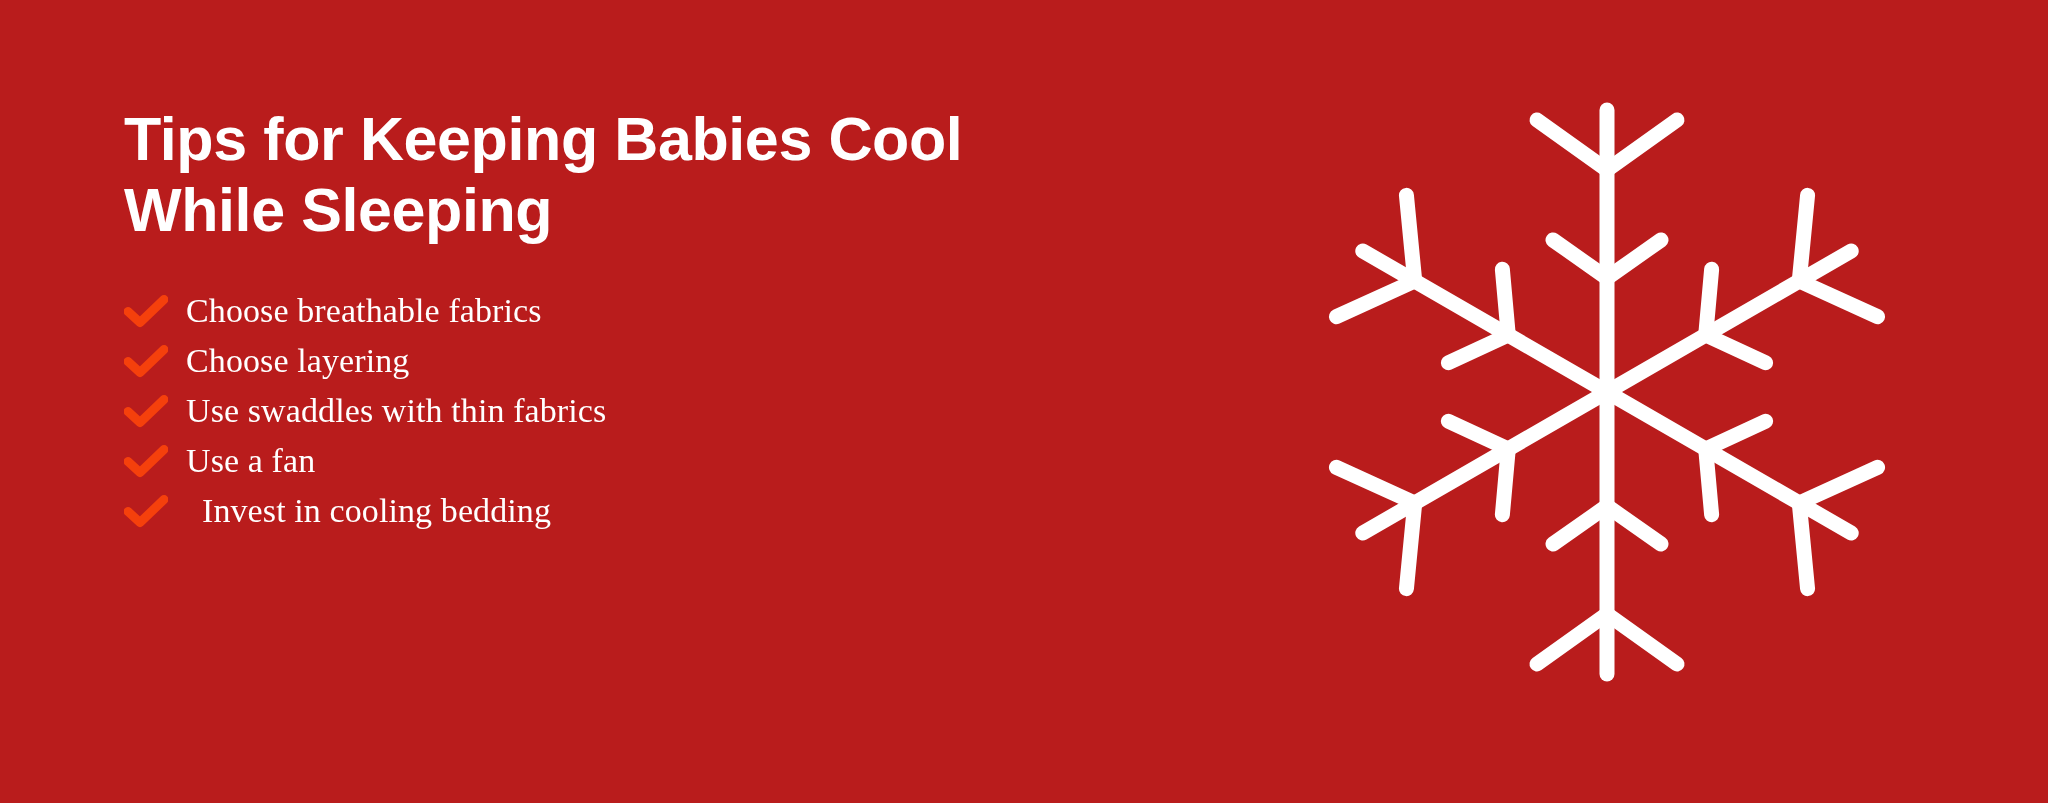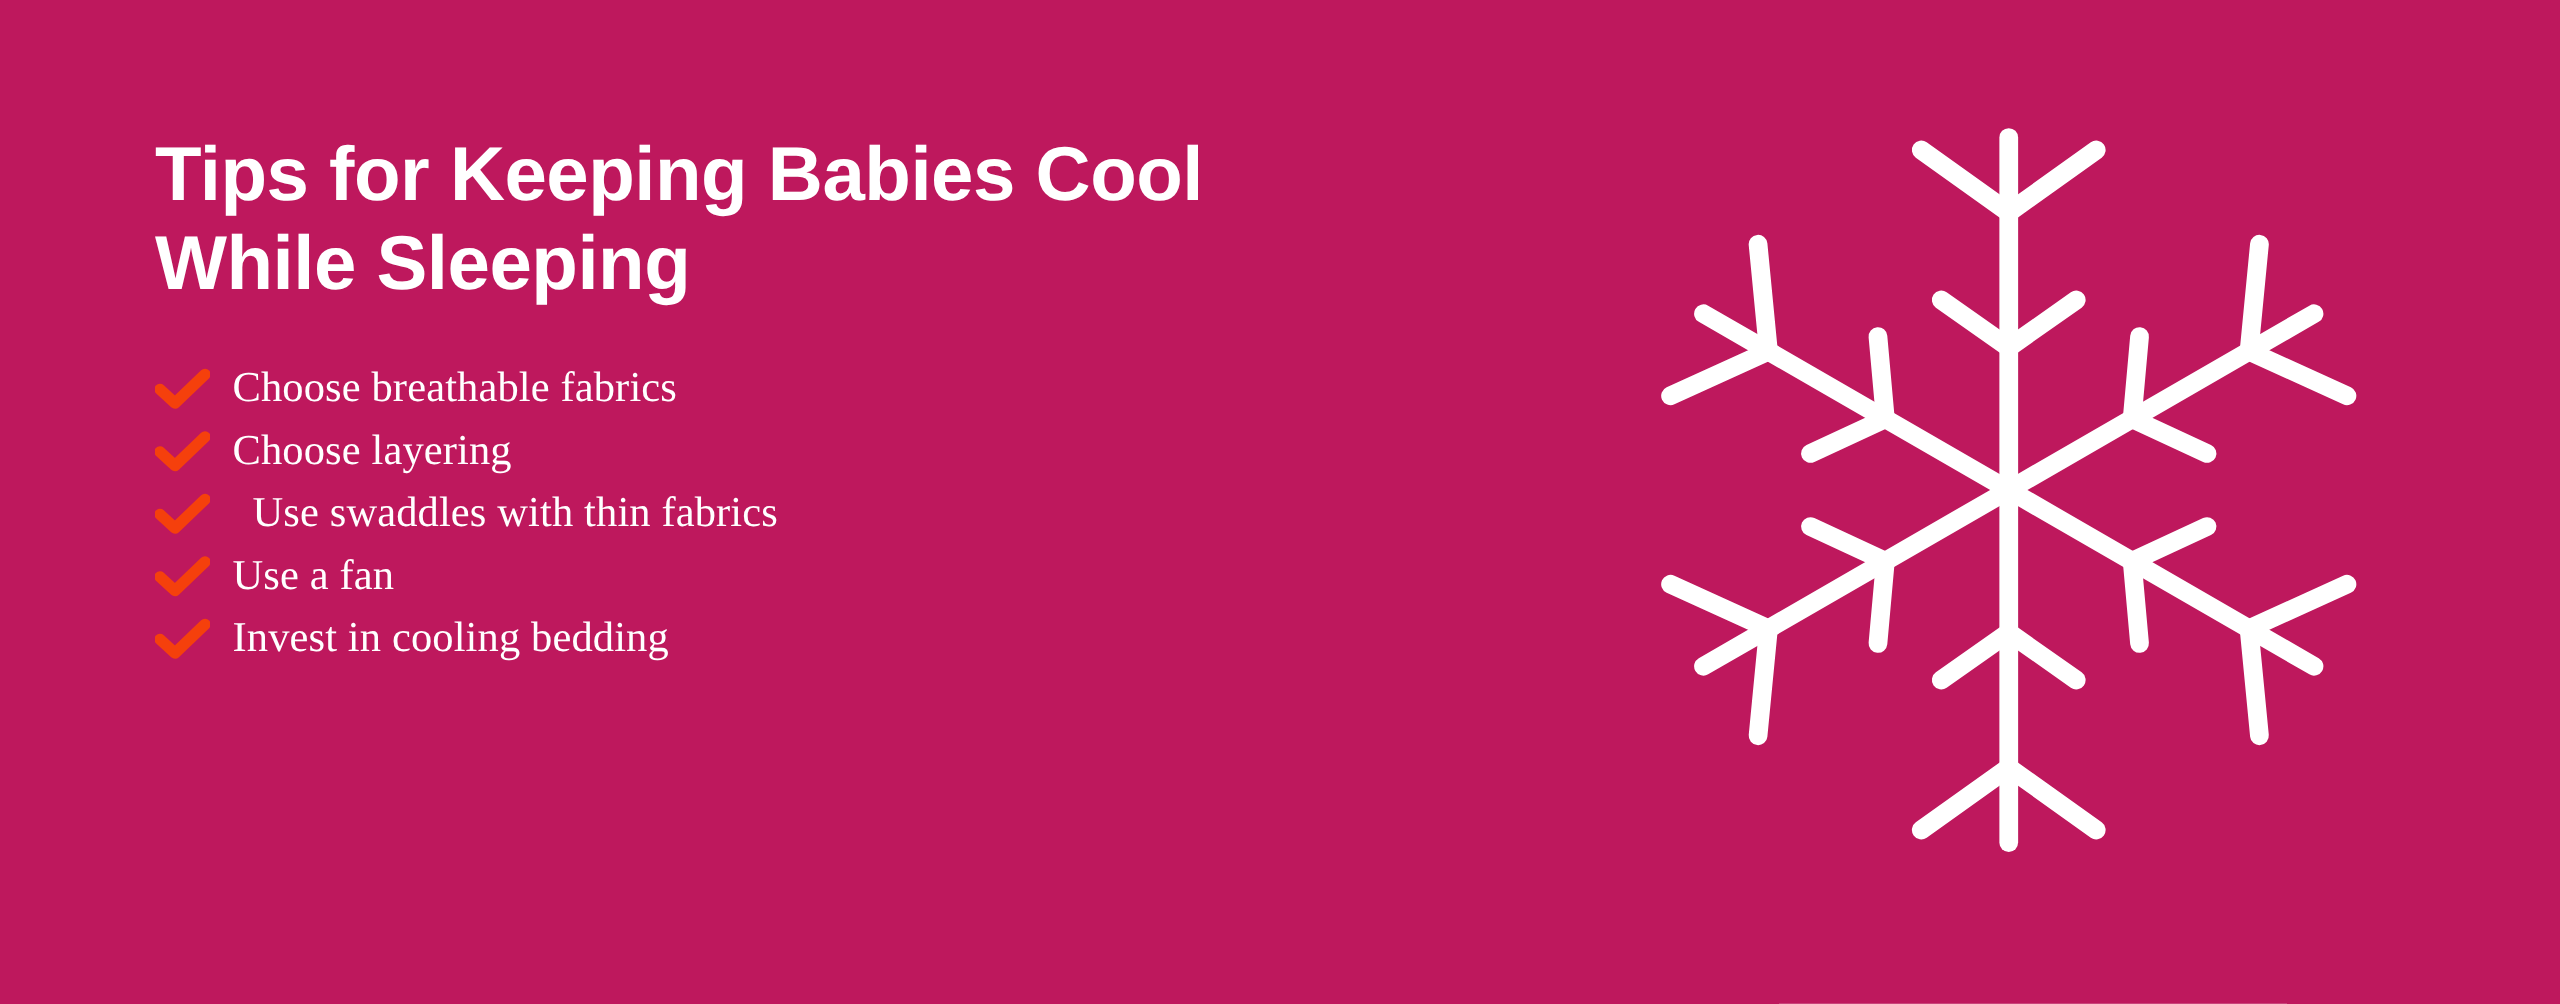--- a/index.html
+++ b/index.html
@@ -80,21 +80,21 @@
   }
   #snowflake-graphic svg {
     display: block;
     width: 100%;
     height: 100%;
   }
 </style>
 </head>
 <body>
 
-<div id="canvas" style="background: #be185d;">
+<div id="canvas" style="background: #b91c1c;">
 
   <div id="text-block">
 
     <h1 id="page-title" style="color: rgb(255, 255, 255);">Tips for Keeping Babies Cool
 While Sleeping</h1>
 
     <ul id="tips-list">
 
       <li class="tip-row">
         <span class="check-icon">
@@ -113,40 +113,40 @@
         </span>
         <span class="tip-label" style="color: rgb(255, 255, 255);">Choose layering</span>
       </li>
 
       <li class="tip-row">
         <span class="check-icon">
           <svg viewBox="0 0 44 34" xmlns="http://www.w3.org/2000/svg" aria-hidden="true">
             <path d="M4 17.5 L16 28.5 L40 5.5" fill="none" stroke="#F5400C" stroke-width="9" stroke-linecap="round" stroke-linejoin="round"></path>
           </svg>
         </span>
-        <span class="tip-label" style="color: rgb(255, 255, 255); margin-left: 16px;">Use swaddles with thin fabrics</span>
+        <span class="tip-label" style="color: rgb(255, 255, 255);">Use swaddles with thin fabrics</span>
       </li>
 
 
       <li class="tip-row">
         <span class="check-icon">
           <svg viewBox="0 0 44 34" xmlns="http://www.w3.org/2000/svg" aria-hidden="true">
             <path d="M4 17.5 L16 28.5 L40 5.5" fill="none" stroke="#F5400C" stroke-width="9" stroke-linecap="round" stroke-linejoin="round"></path>
           </svg>
         </span>
         <span class="tip-label" style="color: rgb(255, 255, 255);">Use a fan</span>
       </li>
 
       <li class="tip-row">
         <span class="check-icon">
           <svg viewBox="0 0 44 34" xmlns="http://www.w3.org/2000/svg" aria-hidden="true">
             <path d="M4 17.5 L16 28.5 L40 5.5" fill="none" stroke="#F5400C" stroke-width="9" stroke-linecap="round" stroke-linejoin="round"></path>
           </svg>
         </span>
-        <span class="tip-label" style="color: rgb(255, 255, 255);">Invest in cooling bedding</span>
+        <span class="tip-label" style="color: rgb(255, 255, 255); margin-left: 16px;">Invest in cooling bedding</span>
       </li>
 
     </ul>
   </div>
 
   <div id="snowflake-graphic">
     <svg viewBox="0 0 620 620" xmlns="http://www.w3.org/2000/svg" aria-hidden="true">
       <g id="snowflake-arms" fill="none" stroke="#FFFFFF" stroke-width="15" stroke-linecap="round" stroke-linejoin="round">
 
         <g transform="rotate(0 310 310)">

